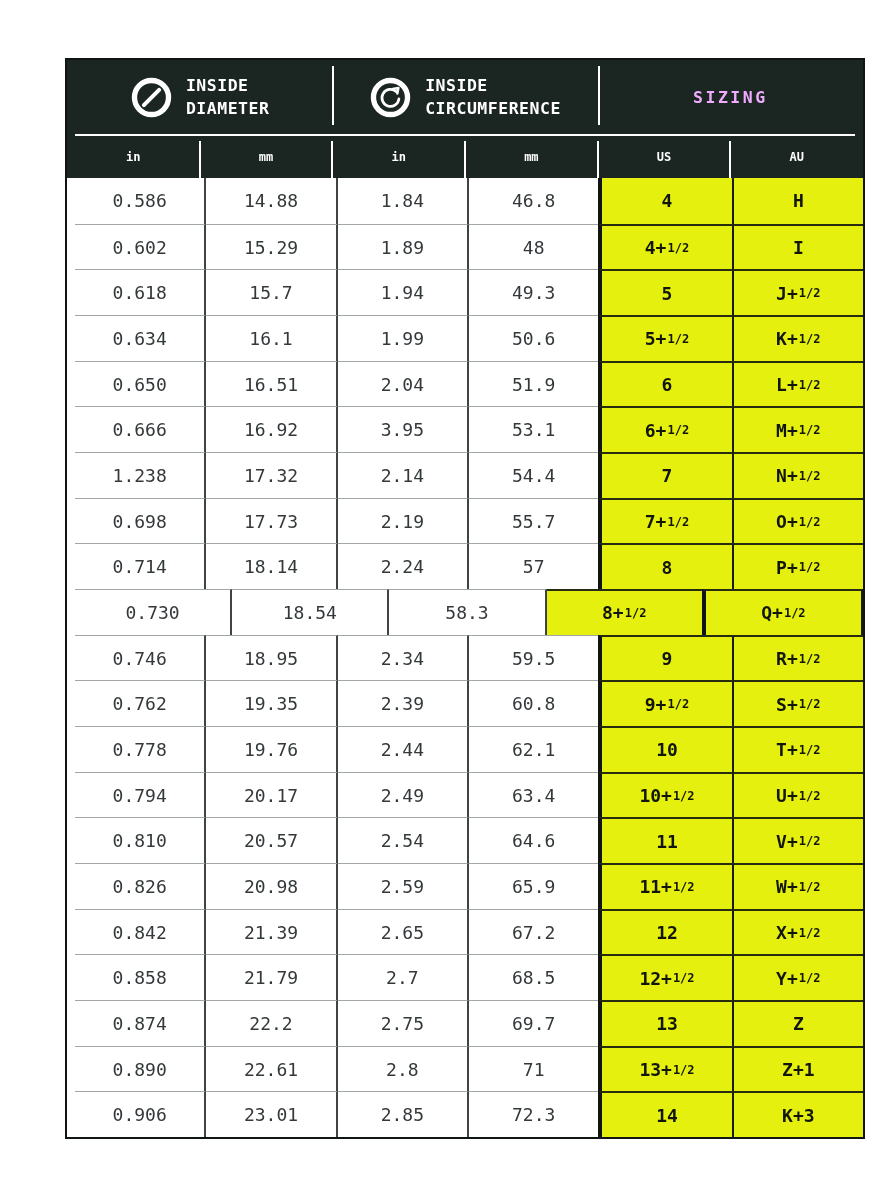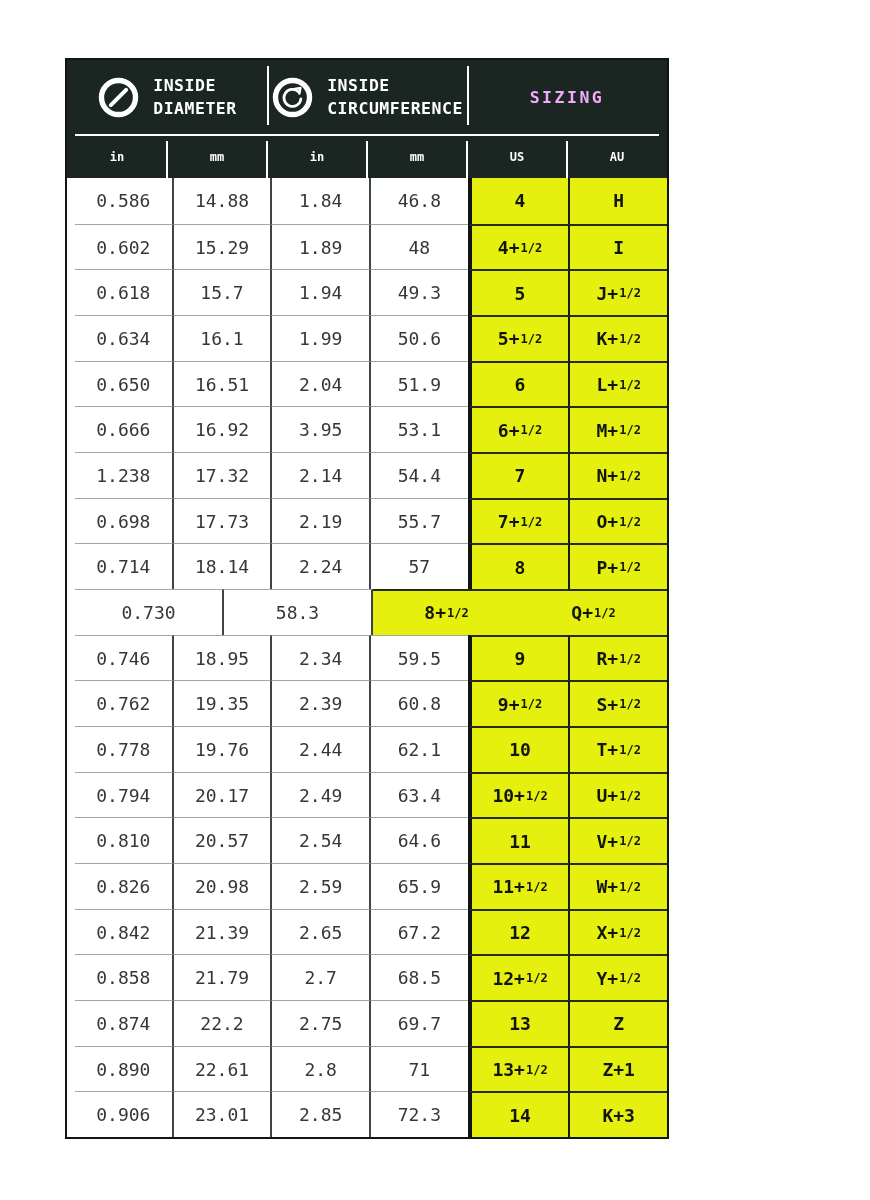--- a/index.html
+++ b/index.html
@@ -3,21 +3,21 @@
 <meta charset="utf-8">
 <style>
   html,body{margin:0;padding:0;}
   body{
     width:870px;height:1200px;background:#ffffff;position:relative;
     font-family:"DejaVu Sans Mono", monospace;
     --dark:#1b2522;--yellow:#e6f00e;--black:#101413;--celltext:#33383a;
   }
   *{box-sizing:border-box;}
   .sheet{
-    position:absolute;left:65px;top:58px;width:604px;height:1081px;
+    position:absolute;left:65px;top:58px;width:800px;height:1081px;
     border:2px solid var(--black);display:flex;flex-direction:column;
   }
   
   .thead{background:var(--dark);flex:0 0 118px;display:flex;flex-direction:column;}
   .group-row{flex:0 0 74px;display:flex;position:relative;}
   .group{flex:1 1 0;display:flex;align-items:center;justify-content:center;gap:13px;}
   .gsep{position:absolute;width:2px;background:#fff;top:6px;bottom:9px;}
   .gsep.s1{left:33.333%;} .gsep.s2{left:66.666%;}
   .gicon{width:43px;height:43px;flex:0 0 auto;display:flex;align-items:center;justify-content:center;}
   .gicon svg{width:100%;height:100%;display:block;}
@@ -195,20 +195,21 @@
         <div class="cell w">2.24</div>
         <div class="cell w">57</div>
         <div class="cell y">8</div>
         <div class="cell y">
           <span>P+</span>
           <span class="frac">1/2</span>
         </div>
       </div>
       <div class="trow">
         <div class="cell w">0.730</div>
+        <div class="cell w">18.54</div>
         <div class="cell w">58.3</div>
         <div class="cell y">
           <span>8+</span>
           <span class="frac">1/2</span>
         </div>
         <div class="cell y">
           <span>Q+</span>
           <span class="frac">1/2</span>
         </div>
       </div>

